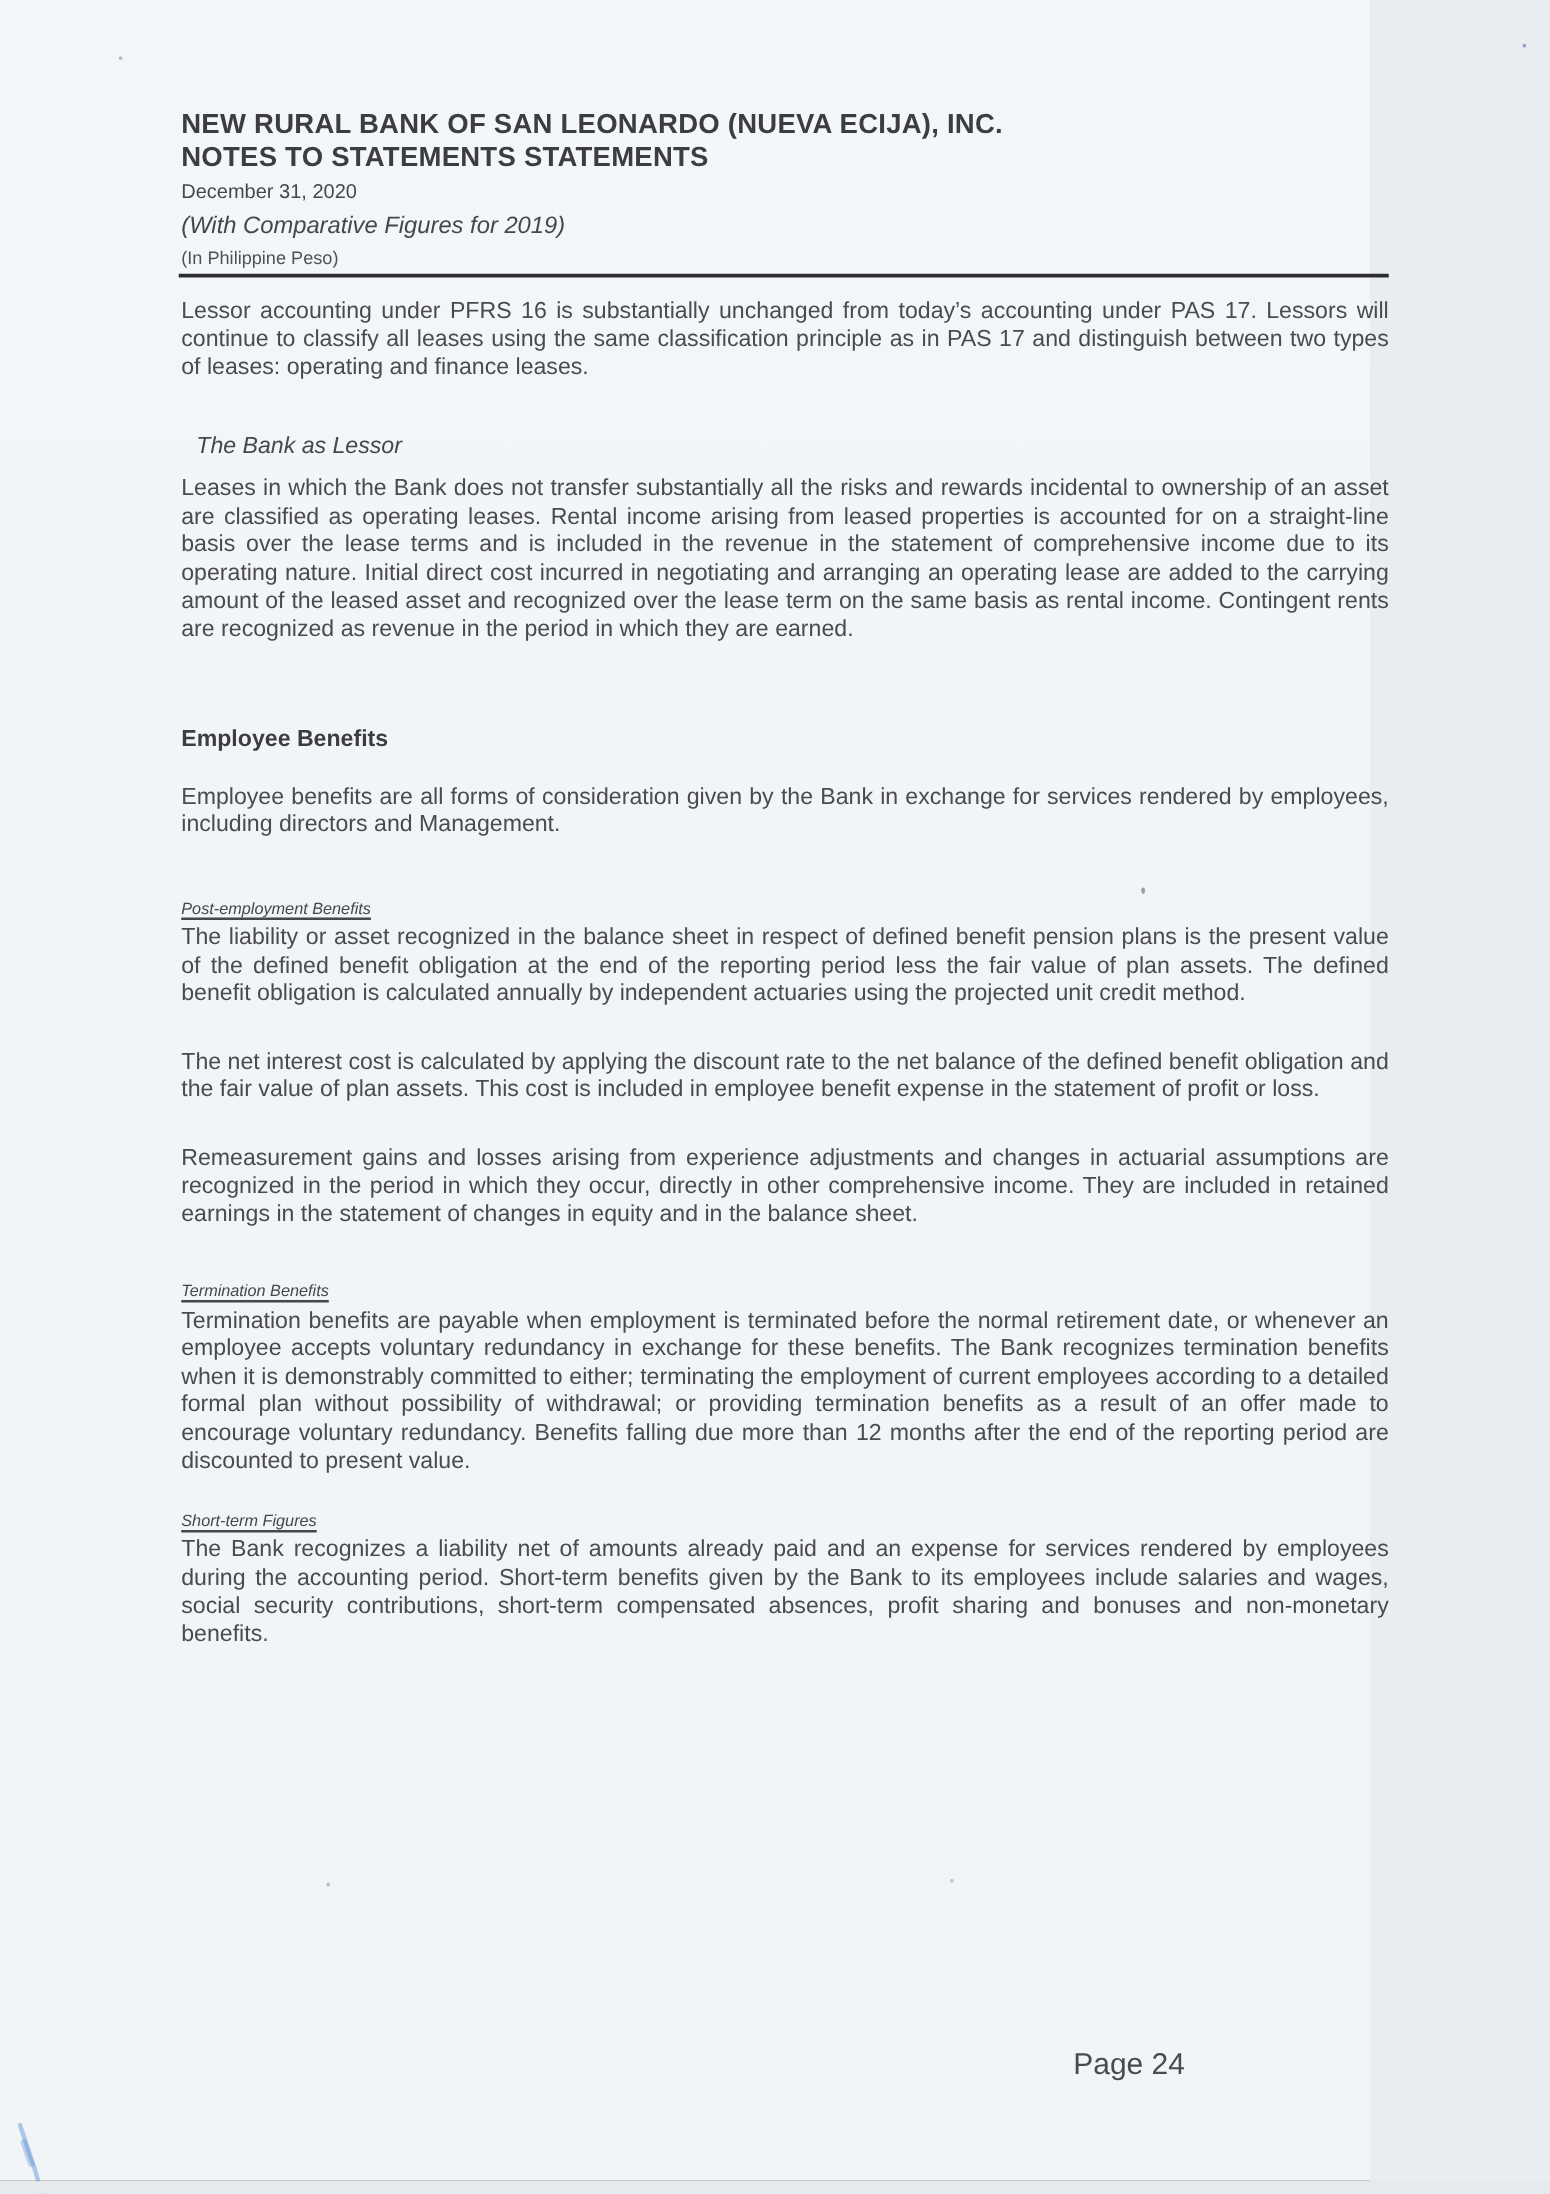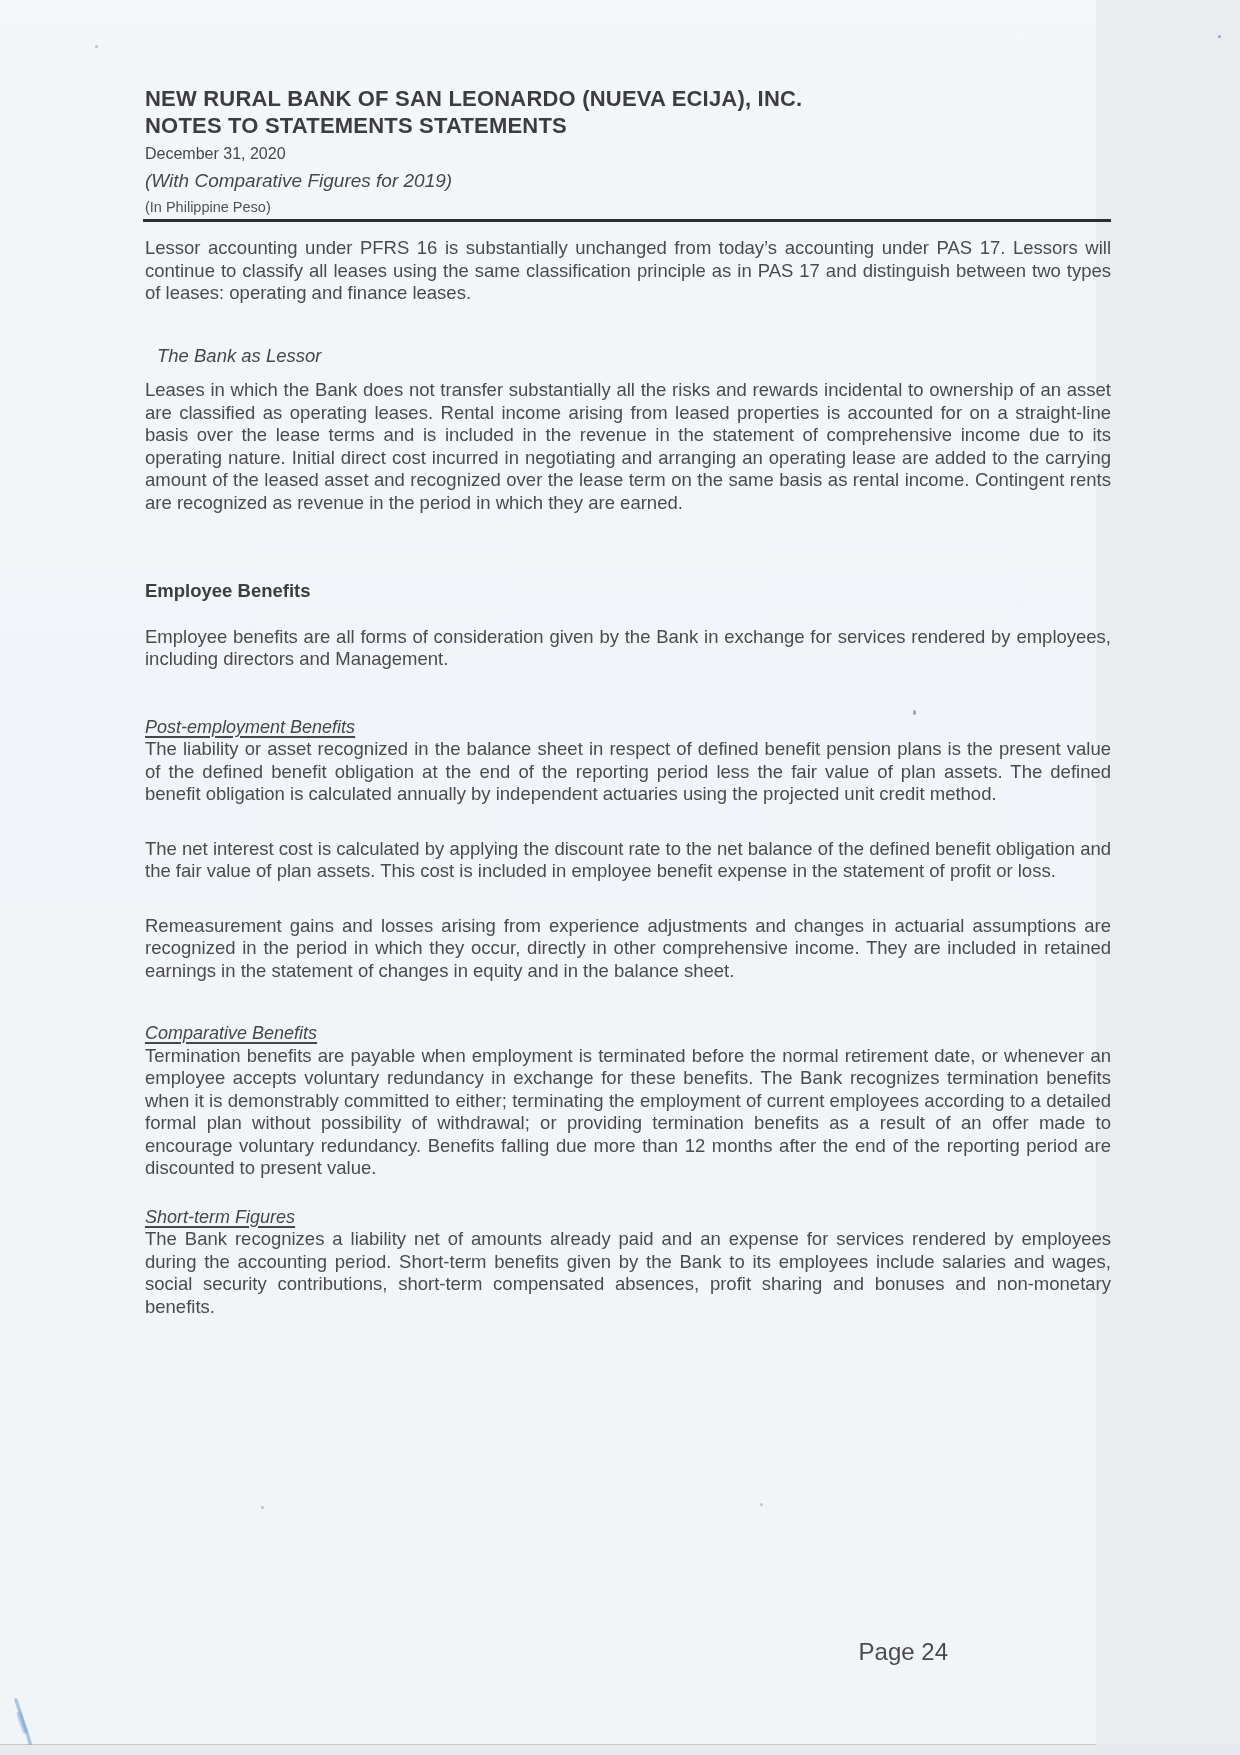--- a/index.html
+++ b/index.html
@@ -34,21 +34,21 @@
   
   .para{
     font-size:18.5px;line-height:22.5px;
     text-align:justify;
     color:#4b4b4f;
     margin:0;
   }
   .h-italic{font-size:18.5px;line-height:22.5px;font-style:italic;color:#47474b;margin:12px;}
   .h-bold{font-size:18.5px;line-height:22.5px;font-weight:bold;color:#3d3d40;margin:0;}
   .h-iu{
-    font-size:18px;line-height:22.5px;font-style:italic;color:#47474b;margin:0;
+    font-size:13px;line-height:22.5px;font-style:italic;color:#47474b;margin:0;
     text-decoration:underline;text-underline-offset:3px;text-decoration-thickness:1.5px;
   }
   .mt0{margin-top:0;}
   .mt15{margin-top:15px;}
   .mt23{margin-top:23px;}
   .mt26{margin-top:26px;}
   .mt32{margin-top:32px;}
   .mt38{margin-top:38px;}
   .mt40{margin-top:40px;}
   .mt42{margin-top:66px;}
@@ -87,21 +87,21 @@
     <p class="para mt0">Leases in which the Bank does not transfer substantially all the risks and rewards incidental to ownership of an asset are classified as operating leases. Rental income arising from leased properties is accounted for on a straight-line basis over the lease terms and is included in the revenue in the statement of comprehensive income due to its operating nature. Initial direct cost incurred in negotiating and arranging an operating lease are added to the carrying amount of the leased asset and recognized over the lease term on the same basis as rental income. Contingent rents are recognized as revenue in the period in which they are earned.</p>
 
     <p class="h-bold mt42">Employee Benefits</p>
     <p class="para mt23">Employee benefits are all forms of consideration given by the Bank in exchange for services rendered by employees, including directors and Management.</p>
 
     <p class="h-iu mt45">Post-employment Benefits</p>
     <p class="para mt0">The liability or asset recognized in the balance sheet in respect of defined benefit pension plans is the present value of the defined benefit obligation at the end of the reporting period less the fair value of plan assets. The defined benefit obligation is calculated annually by independent actuaries using the projected unit credit method.</p>
     <p class="para mt32">The net interest cost is calculated by applying the discount rate to the net balance of the defined benefit obligation and the fair value of plan assets. This cost is included in employee benefit expense in the statement of profit or loss.</p>
     <p class="para mt32">Remeasurement gains and losses arising from experience adjustments and changes in actuarial assumptions are recognized in the period in which they occur, directly in other comprehensive income. They are included in retained earnings in the statement of changes in equity and in the balance sheet.</p>
 
-    <p class="h-iu mt40">Comparative Benefits</p>
+    <p class="h-iu mt40">Termination Benefits</p>
     <p class="para mt0">Termination benefits are payable when employment is terminated before the normal retirement date, or whenever an employee accepts voluntary redundancy in exchange for these benefits. The Bank recognizes termination benefits when it is demonstrably committed to either; terminating the employment of current employees according to a detailed formal plan without possibility of withdrawal; or providing termination benefits as a result of an offer made to encourage voluntary redundancy. Benefits falling due more than 12 months after the end of the reporting period are discounted to present value.</p>
 
     <p class="h-iu mt26">Short-term Figures</p>
     <p class="para mt0">The Bank recognizes a liability net of amounts already paid and an expense for services rendered by employees during the accounting period. Short-term benefits given by the Bank to its employees include salaries and wages, social security contributions, short-term compensated absences, profit sharing and bonuses and non-monetary benefits.</p>
   </div>
 
   <div class="page-number">Page 24</div>
 
   <svg class="pen-mark" viewBox="0 0 45 57" xmlns="http://www.w3.org/2000/svg">
     <path d="M14 2 C 18 14, 22 26, 26 38 C 28 45, 30 51, 31 57" fill="none" stroke="#6f9fd8" stroke-width="3.5" stroke-linecap="round" opacity="0.55"></path>

